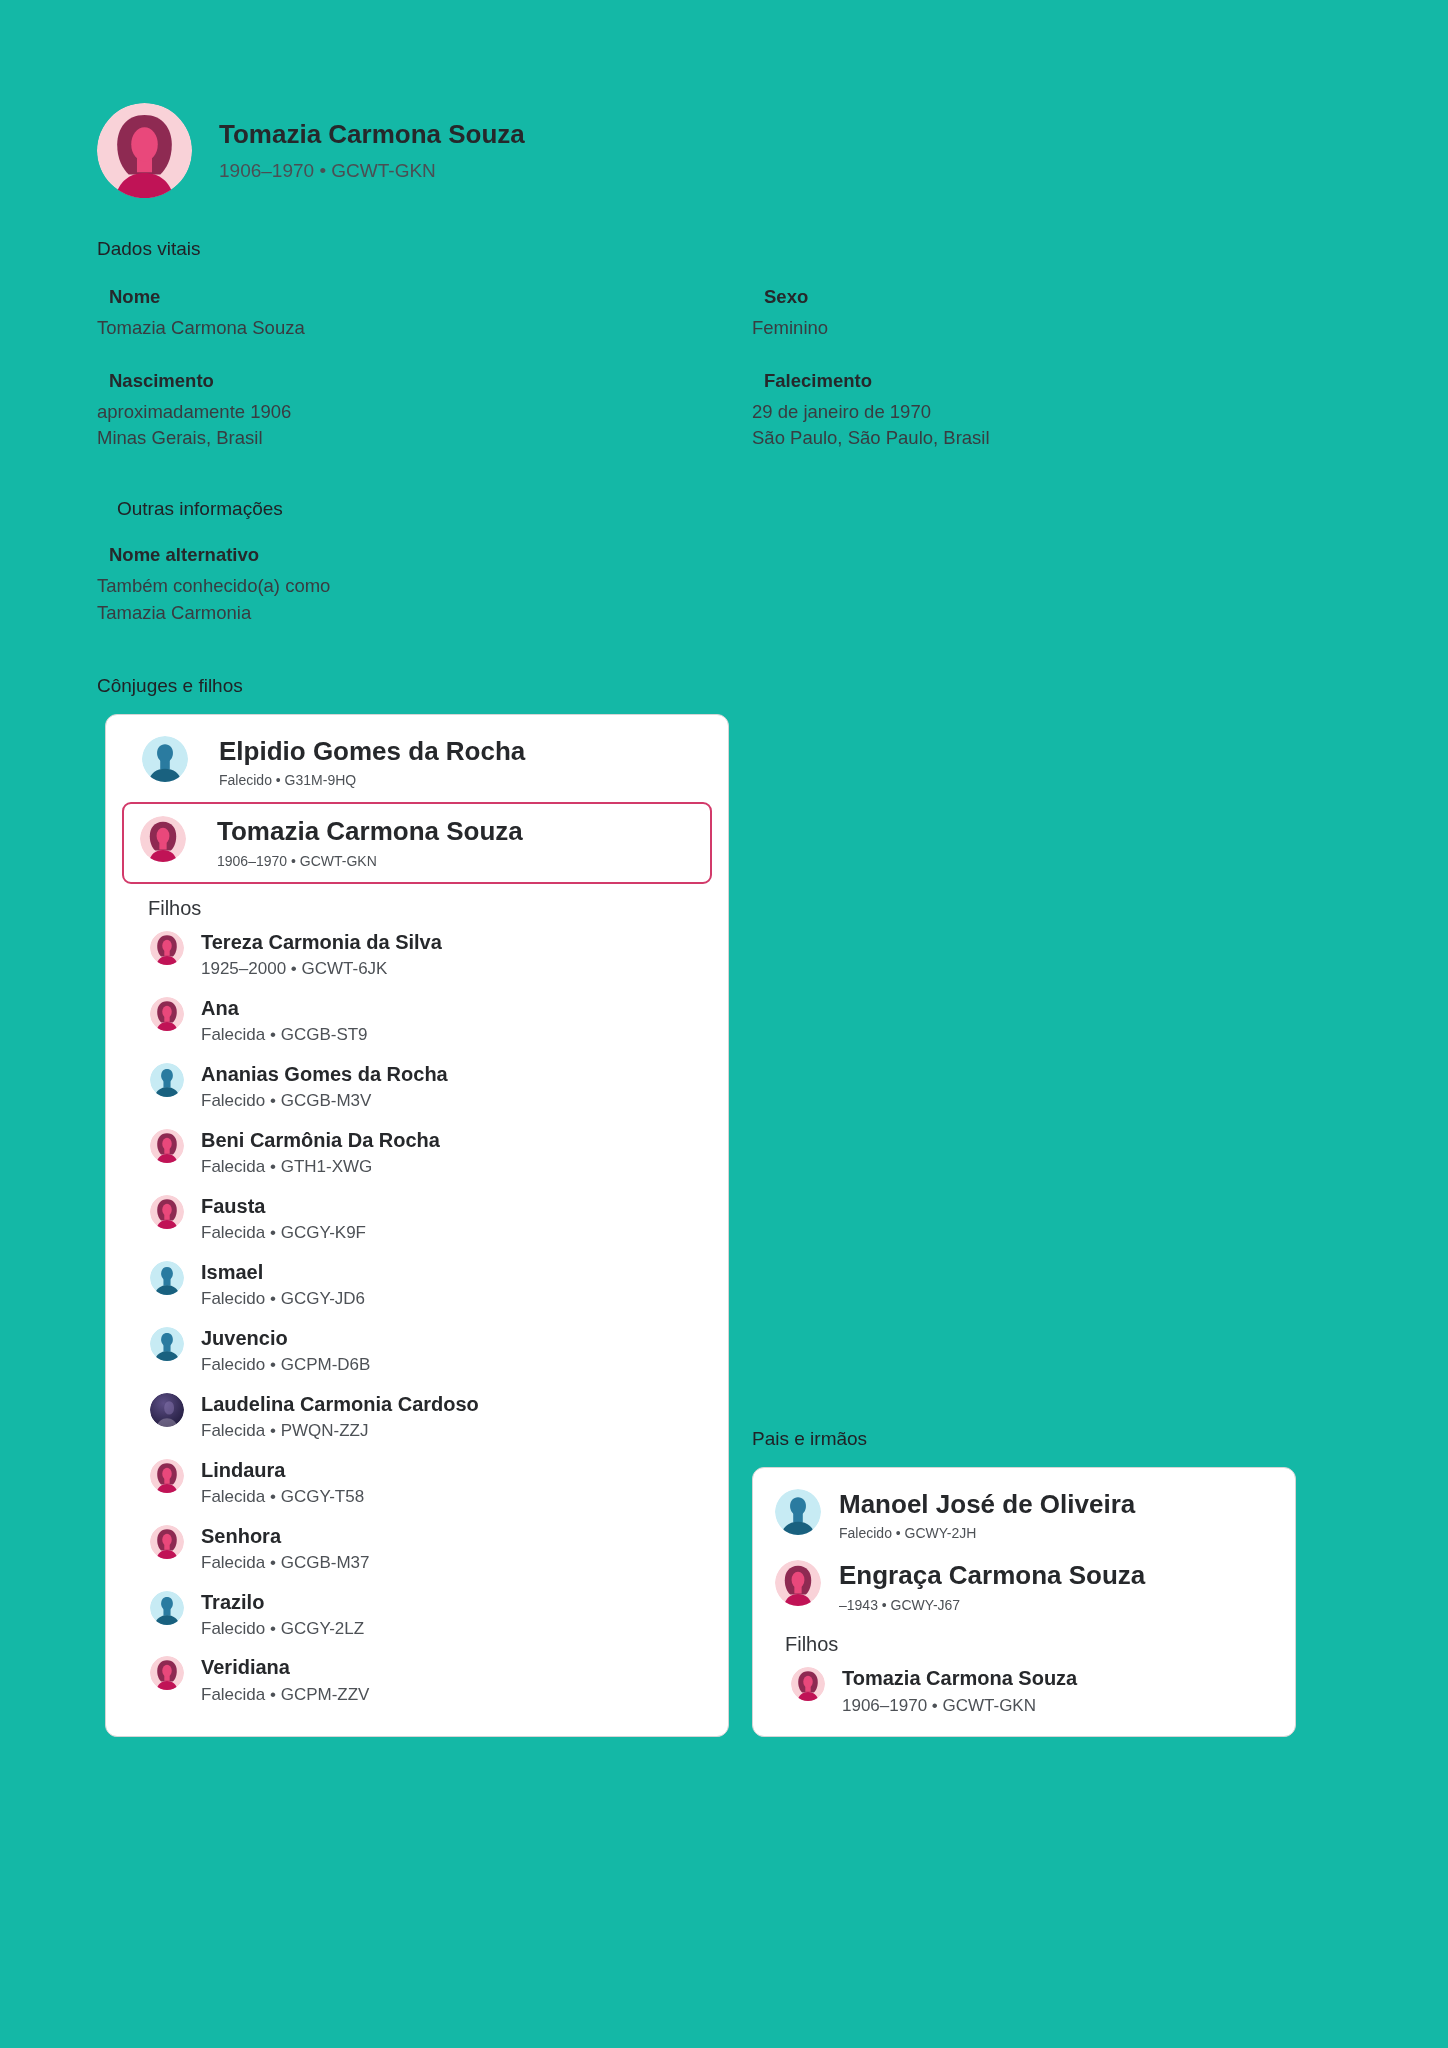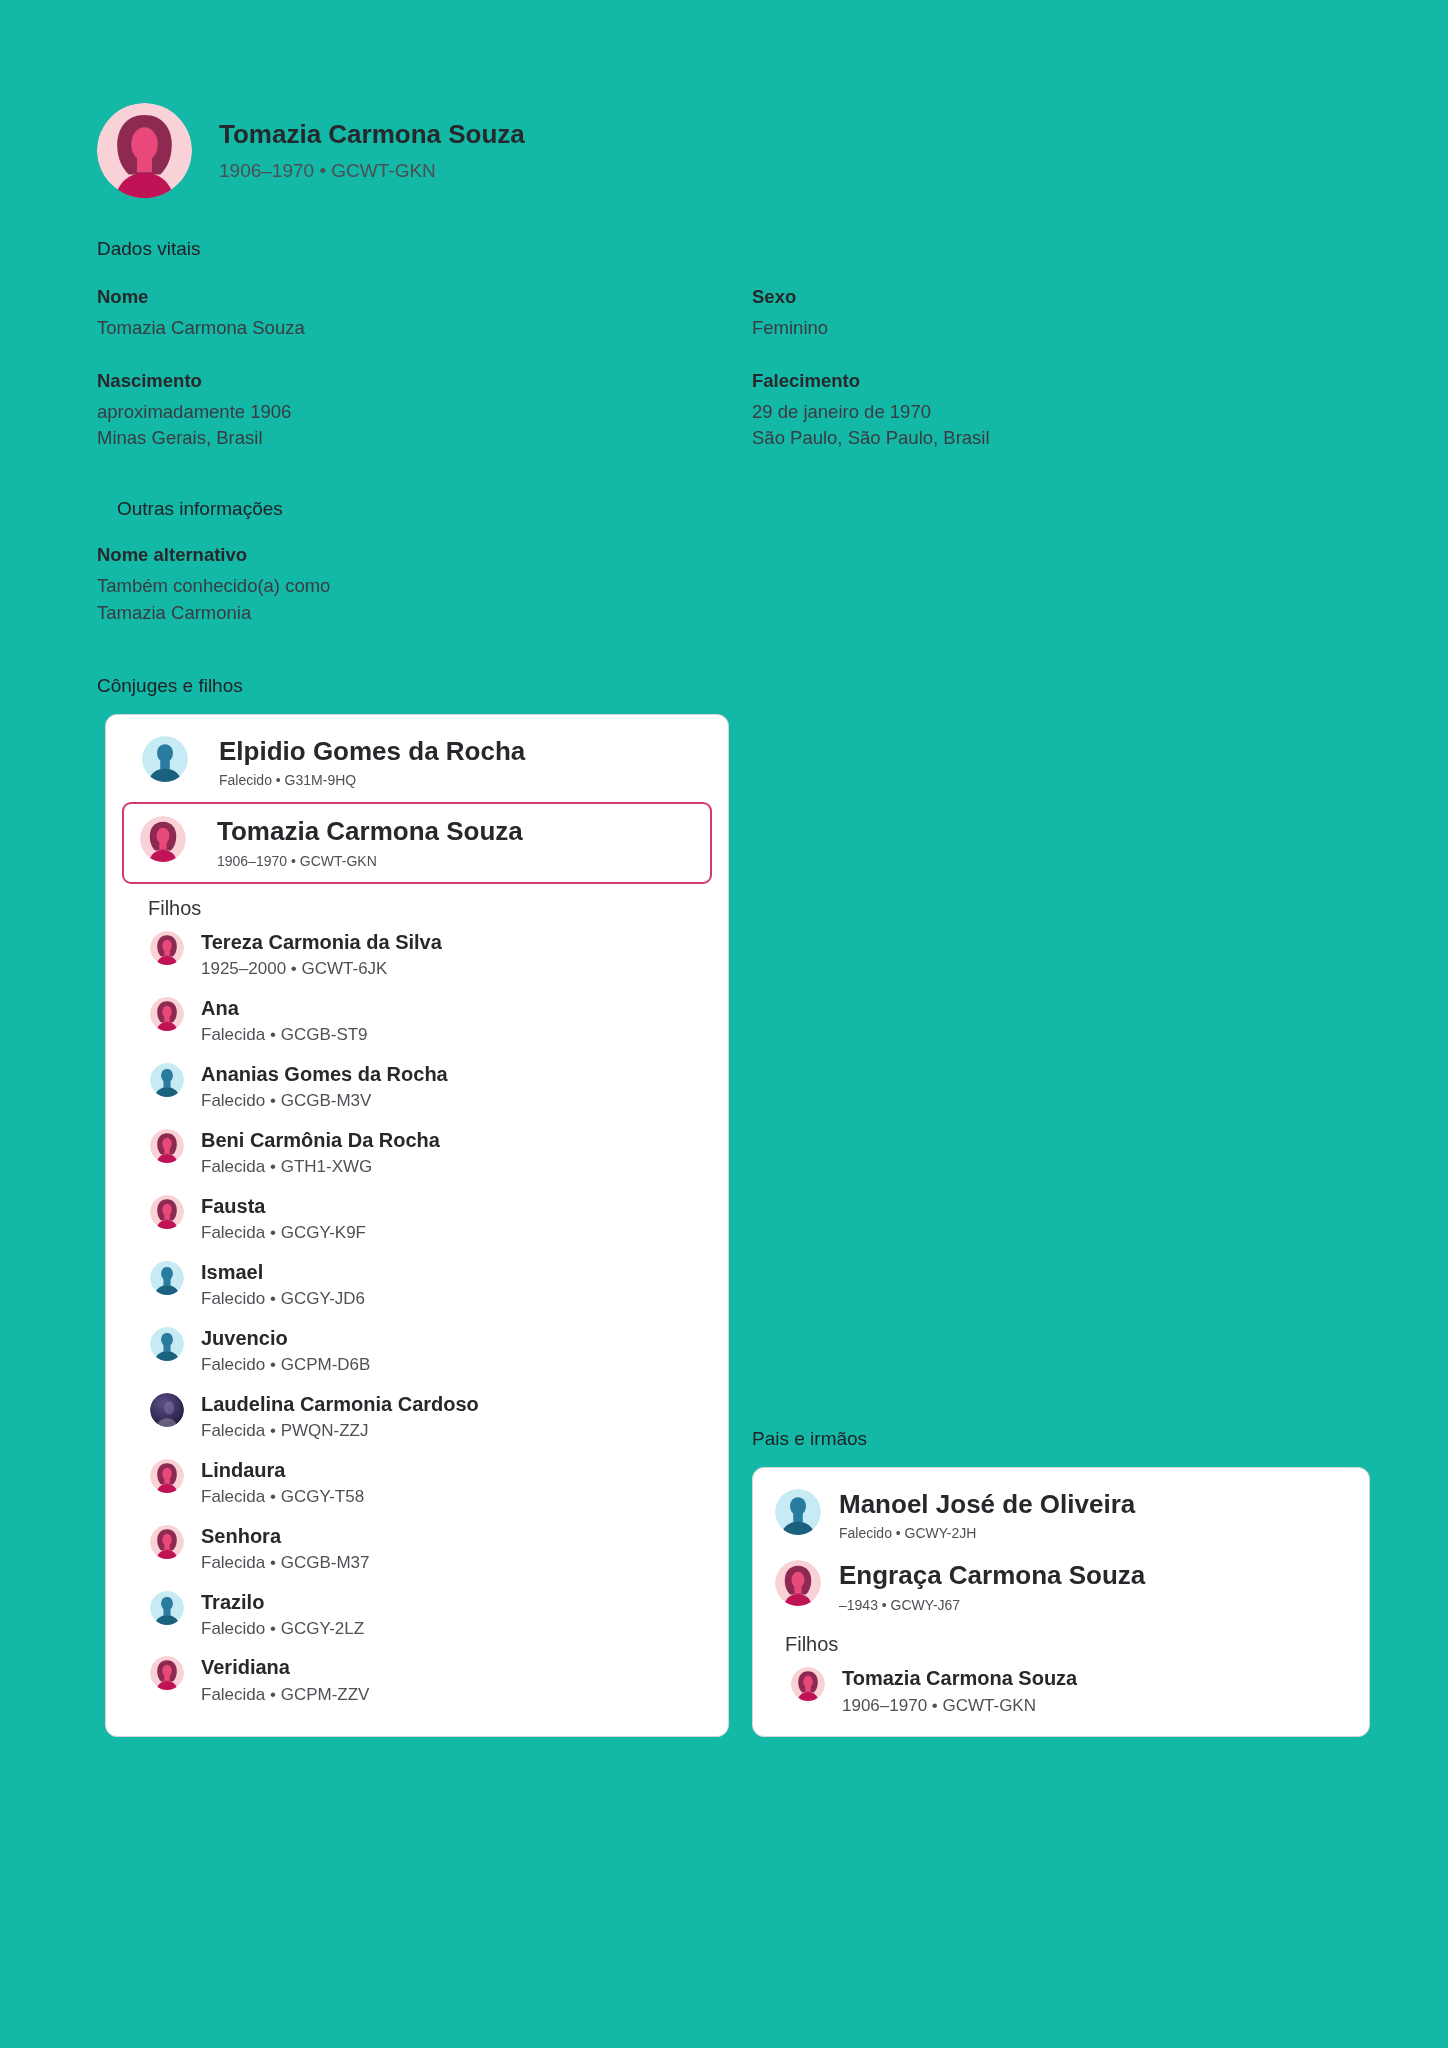--- a/index.html
+++ b/index.html
@@ -15,35 +15,35 @@
   .profile-name { font-size:26px; font-weight:700; color:#26282b; line-height:1.2; }
   .profile-sub { font-size:19px; color:#4b4e53; margin-top:9px; }
 
   
   h2.section-title { font-size:19px; font-weight:400; color:#202226; line-height:1.2; }
 
   
   .vitals { margin-top:0; }
   .vitals h2 { margin-bottom:25px; }
   .fields-grid { display:grid; grid-template-columns:655px 1fr; row-gap:29px; }
-  .field-label { font-size:18.5px; font-weight:700; color:#26282b; margin-bottom:7px; }
+  .field-label { font-size:18.5px; font-weight:700; color:#26282b; margin-bottom:7px;margin-left:12px; }
   .field-line { font-size:18.5px; color:#393c41; line-height:1.42; }
 
   .other-info { margin-top:46px; }
   .other-info h2 { margin-bottom:24px;margin-left:20px; }
 
   
   .family-columns { display:flex; margin-top:49px; align-items:flex-end; }
   .col-left { width:655px; flex:0 0 655px; }
   .col-right { width:618px; flex:0 0 618px; }
   .col-left h2, .col-right h2 { margin-bottom:16px; }
 
   .card { background:#fff; border:1px solid #d5d5d5; border-radius:12px; padding:12px 16px 14px; }
   .card-spouses { margin-left:8px; width:624px; }
-  .card-parents { width:618px; }
+  .card-parents { width:544px; }
 
   
   .person-row { display:flex; align-items:flex-start; }
   .ptext { display:flex; flex-direction:column; min-width:0; }
   .pname { color:#26282b; line-height:1.18; font-weight:700; }
   .pdetail { color:#4d5156; line-height:1.2; }
 
   .row-lg { gap:31px; padding:9px 0 9px 20px; }
   .row-lg .avatar { width:46px; height:46px; }
   .row-lg .pname { font-size:26px; }

